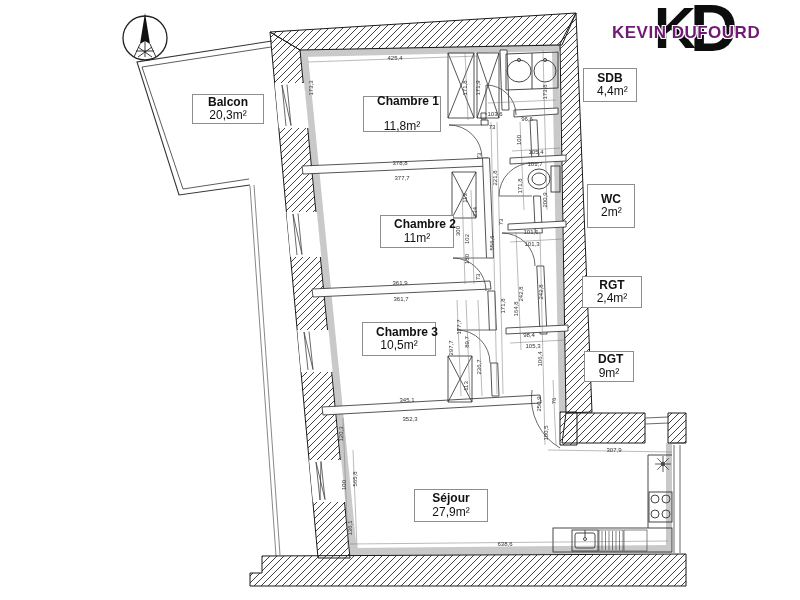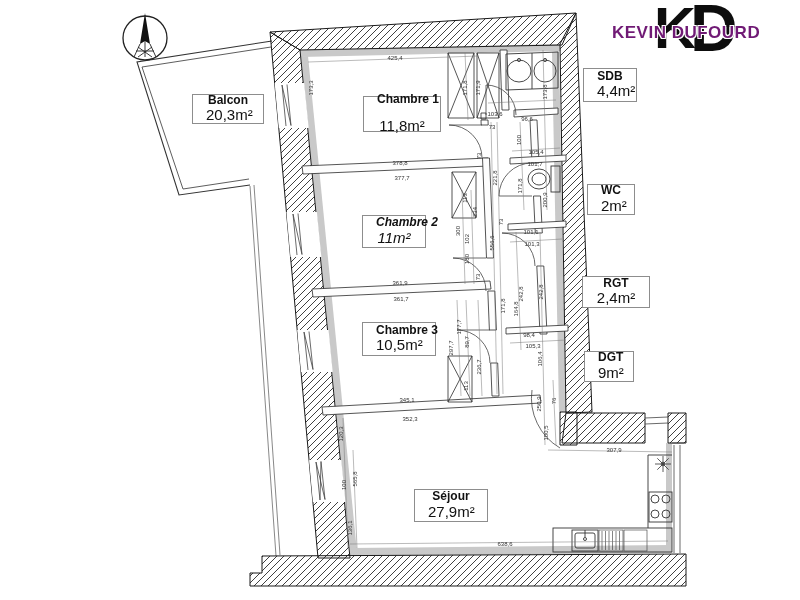--- a/index.html
+++ b/index.html
@@ -3,21 +3,21 @@
 <meta charset="utf-8">
 <style>
   html,body{margin:0;padding:0;background:#fff;width:800px;height:600px;overflow:hidden;
             font-family:"Liberation Sans",sans-serif;}
   #stage{position:relative;width:800px;height:600px;background:#fff;}
   #plan-svg{position:absolute;left:0;top:0;}
   .room-label{position:absolute;border:1px solid #8d8d8d;background:#fff;text-align:center;
               display:flex;flex-direction:column;justify-content:center;line-height:1.12;
               color:#111;box-sizing:border-box;padding:2px 13px;}
   .room-label .rname{font-weight:bold;font-size:12px;white-space:nowrap;}
-  .room-label .rarea{font-size:15px;white-space:nowrap;}
+  .room-label .rarea{font-size:12px;white-space:nowrap;}
   .dim{font-size:6px;fill:#333;text-anchor:middle;font-family:"Liberation Sans",sans-serif;}
   
   .logo{position:absolute;left:608px;top:2px;width:188px;height:62px;}
   .mono-k{position:absolute;left:46px;top:-8px;font-weight:800;font-size:58px;color:#0d0d0d;
           font-family:"Liberation Sans",sans-serif;}
   .mono-d{position:absolute;left:82px;top:-12px;font-weight:800;font-size:66px;color:#0d0d0d;
           font-family:"Liberation Sans",sans-serif;}
   .logo-text{position:absolute;left:4px;top:21px;font-weight:700;font-size:17px;color:#701a75;
              letter-spacing:0.5px;white-space:nowrap;
              text-shadow:1px 1px 0 #fff,-1px -1px 0 #fff,1px -1px 0 #fff,-1px 1px 0 #fff,0 1px 0 #fff,0 -1px 0 #fff;}
@@ -221,41 +221,41 @@
 </svg>
 
 <div class="room-label" style="left:192px;top:94px;width:72px;height:30px;">
   <span class="rname">Balcon</span>
   <span class="rarea">20,3m²</span>
 </div>
 <div class="room-label" style="left:363px;top:96px;width:78px;height:36px;gap:12px;">
   <span class="rname">Chambre 1</span>
   <span class="rarea">11,8m²</span>
 </div>
-<div class="room-label" style="left:362px;top:215px;width:64px;height:33px;font-style:italic;">
+<div class="room-label" style="left:380px;top:215px;width:74px;height:33px;">
   <span class="rname">Chambre 2</span>
   <span class="rarea">11m²</span>
 </div>
 <div class="room-label" style="left:362px;top:322px;width:74px;height:34px;">
   <span class="rname">Chambre 3</span>
   <span class="rarea">10,5m²</span>
 </div>
 <div class="room-label" style="left:414px;top:461px;width:74px;height:33px;margin-top:28px;">
   <span class="rname">Séjour</span>
   <span class="rarea">27,9m²</span>
 </div>
 <div class="room-label" style="left:583px;top:68px;width:54px;height:34px;">
   <span class="rname">SDB</span>
   <span class="rarea">4,4m²</span>
 </div>
-<div class="room-label" style="left:587px;top:184px;width:48px;height:31px;">
+<div class="room-label" style="left:587px;top:184px;width:48px;height:44px;">
   <span class="rname">WC</span>
   <span class="rarea">2m²</span>
 </div>
-<div class="room-label" style="left:582px;top:276px;width:68px;height:32px;">
+<div class="room-label" style="left:582px;top:276px;width:60px;height:32px;">
   <span class="rname">RGT</span>
   <span class="rarea">2,4m²</span>
 </div>
 <div class="room-label" style="left:584px;top:351px;width:50px;height:31px;">
   <span class="rname">DGT</span>
   <span class="rarea">9m²</span>
 </div>
 
 <div class="logo">
   <span class="mono-k">K</span>

